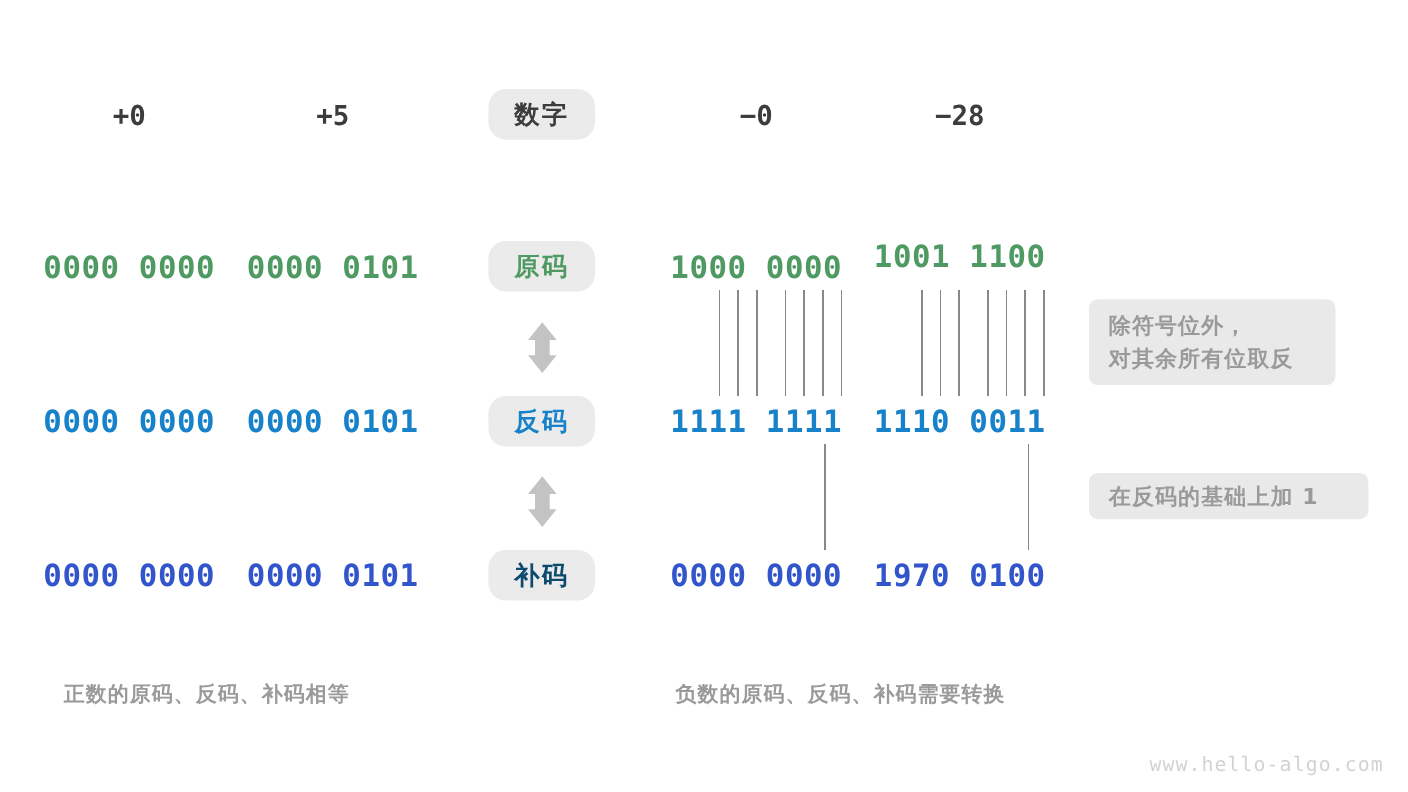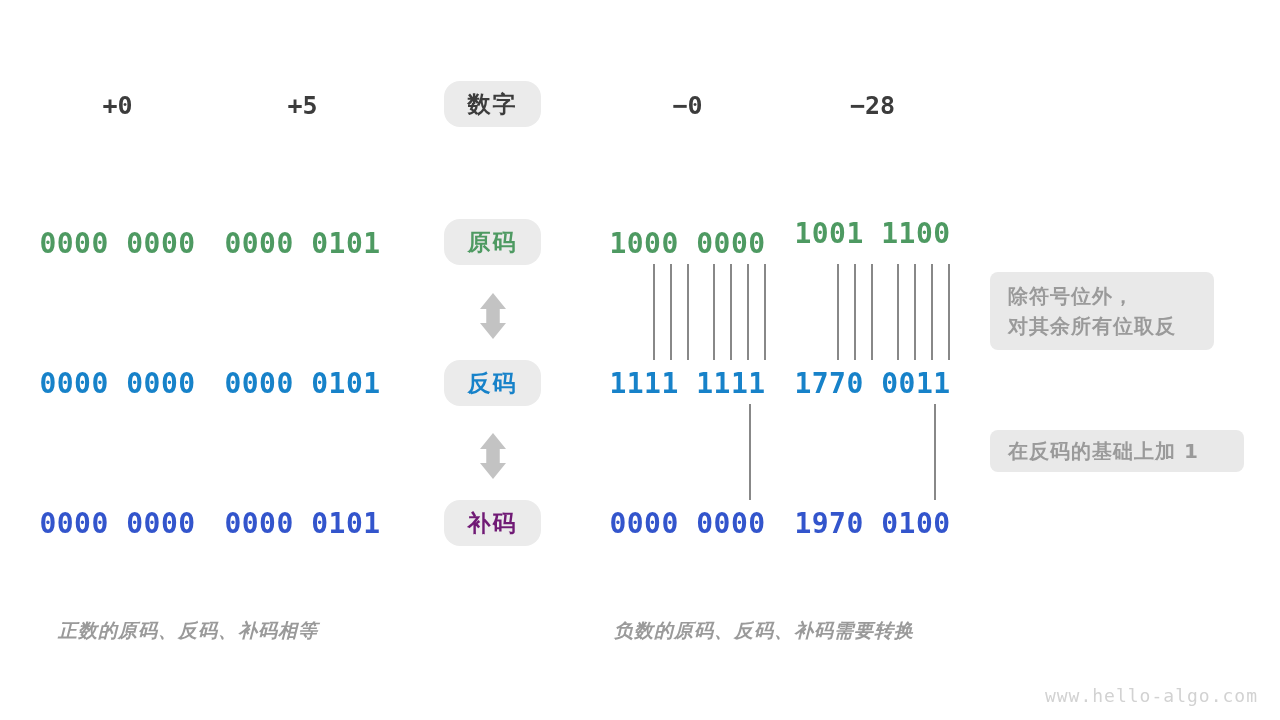--- a/index.html
+++ b/index.html
@@ -61,21 +61,21 @@
     align-items: center;
     justify-content: center;
     font-size: 23px;
     font-weight: bold;
     letter-spacing: 2px;
     white-space: pre;
   }
   .pill.dark   { color: #3c3c3c; }
   .pill.green  { color: #4e9a62; }
   .pill.blue   { color: #1782c9; }
-  .pill.indigo { color: #701a75; }
+  .pill.indigo { color: #0c4a6e; }
 
   
   .note {
     position: absolute;
     background: #e9e9e9;
     border-radius: 8px;
     color: #9a9a9a;
     font-size: 20px;
     font-weight: bold;
     letter-spacing: 1px;
@@ -89,21 +89,20 @@
   .note .line { white-space: pre; }
 
   
   .caption {
     position: absolute;
     color: #9a9a9a;
     font-size: 19px;
     font-weight: bold;
     letter-spacing: 1px;
     white-space: pre;
-    font-style: italic;
   }
 
   
   .watermark {
     position: absolute;
     right: 22px;
     bottom: 14px;
     color: #d2d2d2;
     font-family: "DejaVu Sans Mono", "Liberation Mono", monospace;
     font-size: 18px;
@@ -171,21 +170,21 @@
   <div class="pill indigo" style="left:444px; top:500px; width:97px; height:46px;">补码</div>
 
   <div class="cell bits green" style="left:40px;  top:225px; width:155px; height:36px;">0000 0000</div>
   <div class="cell bits green" style="left:225px; top:225px; width:155px; height:36px;">0000 0101</div>
   <div class="cell bits green" style="left:610px; top:225px; width:155px; height:36px;">1000 0000</div>
   <div class="cell bits green" style="left:795px; top:215px; width:155px; height:36px;">1001 1100</div>
 
   <div class="cell bits blue" style="left:40px;  top:365px; width:155px; height:36px;">0000 0000</div>
   <div class="cell bits blue" style="left:225px; top:365px; width:155px; height:36px;">0000 0101</div>
   <div class="cell bits blue" style="left:610px; top:365px; width:155px; height:36px;">1111 1111</div>
-  <div class="cell bits blue" style="left:795px; top:365px; width:155px; height:36px;">1770 0011</div>
+  <div class="cell bits blue" style="left:795px; top:365px; width:155px; height:36px;">1110 0011</div>
 
   <div class="cell bits indigo" style="left:40px;  top:505px; width:155px; height:36px;">0000 0000</div>
   <div class="cell bits indigo" style="left:225px; top:505px; width:155px; height:36px;">0000 0101</div>
   <div class="cell bits indigo" style="left:610px; top:505px; width:155px; height:36px;">0000 0000</div>
   <div class="cell bits indigo" style="left:795px; top:505px; width:155px; height:36px;">1970 0100</div>
 
   <div class="note" style="left:990px; top:272px; width:224px; height:78px;">
     <span class="line">除符号位外，</span>
     <span class="line">对其余所有位取反</span>
   </div>

